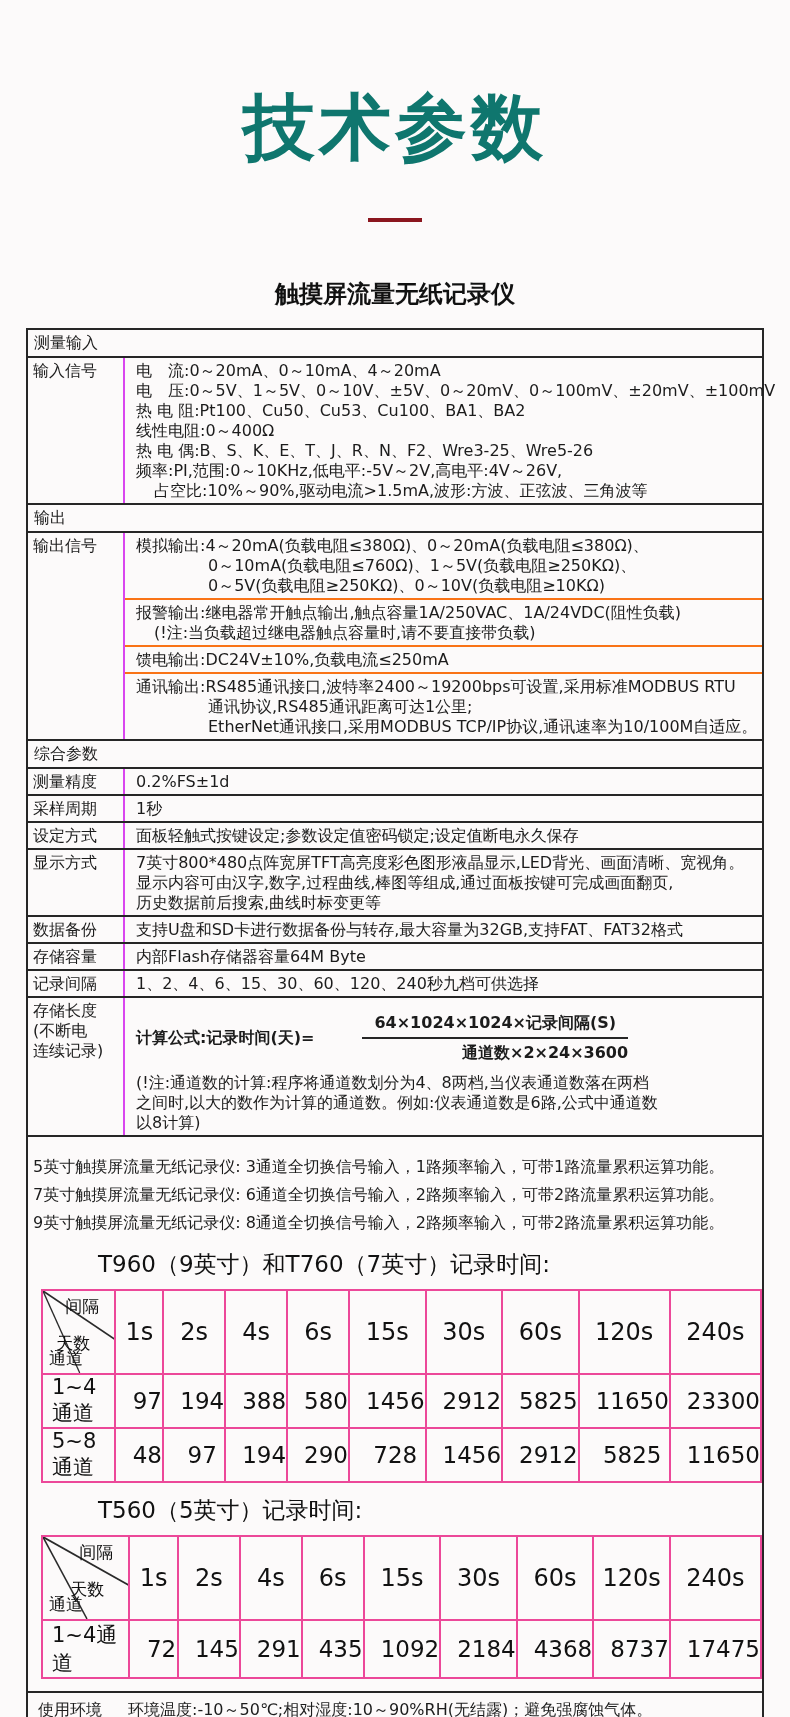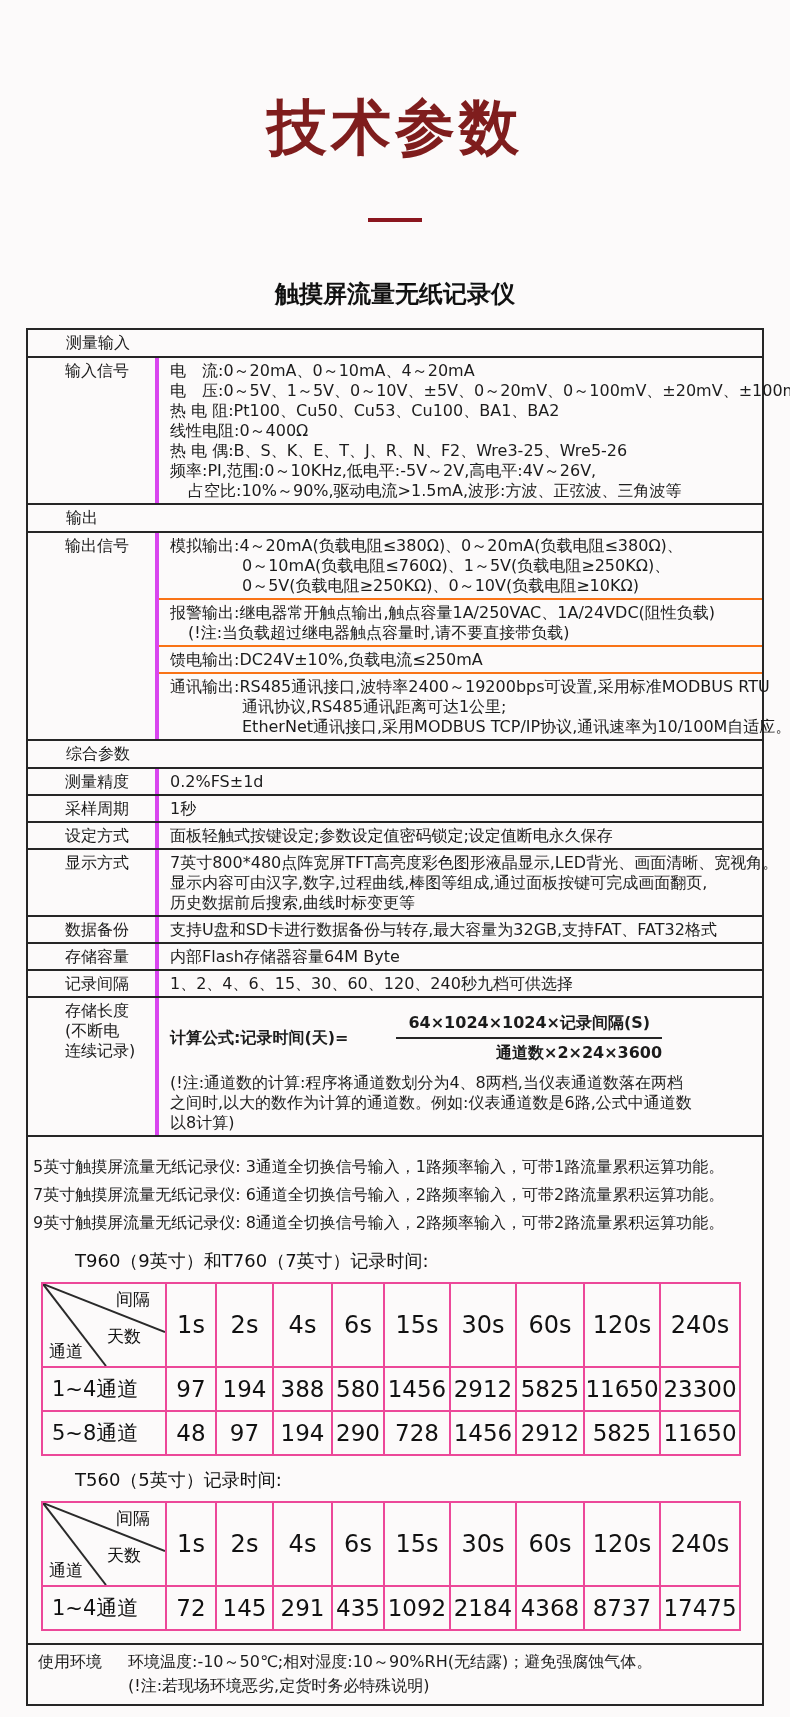--- a/index.html
+++ b/index.html
@@ -6,36 +6,36 @@
   body{
     width:790px;height:1717px;overflow:hidden;
     background:#fcfafa;color:#1c1c1c;
     font-family:"DejaVu Sans","Liberation Sans",sans-serif;
   }
   .page{width:790px;height:1717px;overflow:hidden;position:relative;}
 
   
   .title{
     margin:62px 0 0 0;text-align:center;
-    font-size:60px;line-height:130px;font-weight:900;
-    letter-spacing:4px;color:#7f1d1d;
+    font-size:72px;line-height:130px;font-weight:900;
+    letter-spacing:4px;color:#0f766e;
   }
   .divider{width:54px;height:4px;background:#8B161E;margin:26px auto 0;}
   .subtitle{margin:56px 0 0 0;text-align:center;font-size:24px;font-weight:700;color:#111;}
 
   
   .spec{
     width:734px;margin:18px auto 0;
     border:2px solid #262626;
     font-size:16px;line-height:20px;
   }
-  .spec-row{display:flex;border-top:2px solid #262626;padding-left:32px;}
+  .spec-row{display:flex;border-top:2px solid #262626;}
   .spec-row:first-child{border-top:none;}
   .spec-header{flex:1;padding:3px 6px 3px 6px;}
-  .spec-label{flex:0 0 88px;width:88px;border-right:4px solid #d946ef;padding:3px 2px 2px 5px;}
+  .spec-label{flex:0 0 88px;width:88px;border-right:2px solid #d946ef;padding:3px 2px 2px 5px;}
   .spec-content{flex:1;padding:3px 4px 2px 11px;min-width:0;}
   .spec-content > div, .subrow > div{white-space:nowrap;}
   .subrows{flex:1;display:flex;flex-direction:column;min-width:0;}
   .subrow{border-top:2px solid #f97316;padding:3px 4px 2px 11px;}
   .subrow:first-child{border-top:none;}
   .ind1{padding-left:18px;}
   .ind4{padding-left:72px;}
 
   .range-line{margin-bottom:2px;}
   .formula-line{display:flex;align-items:center;margin:12px 0 10px 0;font-weight:bold;}
@@ -44,26 +44,26 @@
   .frac .den{padding-top:4px;}
 
   
   .bottom{
     width:734px;margin:-2px auto 0;
     border:2px solid #262626;
     font-size:16px;
   }
   .desc{padding:16px 2px 0 5px;line-height:28px;}
   .desc div{white-space:nowrap;}
-  .cap{margin:12px 0 0 47px;font-size:18px;color:#111;}
+  .cap{margin:12px 0 0 70px;font-size:23px;color:#111;}
 
   table.rec{border-collapse:collapse;margin:9px 0 0 13px;table-layout:fixed;}
   .rec td{border:2px solid #ec4899;text-align:center;padding:0;color:#111;}
   .rec .head-row td{height:82px;font-size:24px;}
-  .rec .data-row td{height:42px;font-size:23px;}
+  .rec .data-row td{height:42px;font-size:23px;padding-left:16px;}
   .rec td.rowlab{text-align:left;padding-left:9px;font-size:21px;}
   .rec td.corner{position:relative;padding:0;}
   .corner svg{position:absolute;left:0;top:0;width:100%;height:100%;}
   .corner .c-interval{position:absolute;top:4px;right:15px;font-size:17px;}
   .corner .c-days{position:absolute;right:24px;bottom:18px;font-size:17px;}
   .corner .c-channel{position:absolute;left:6px;bottom:3px;font-size:17px;}
 
   .env-row{display:flex;border-top:2px solid #262626;padding:5px 4px 6px 0;line-height:24px;}
   .env-row.first{margin-top:12px;}
   .env-label{flex:0 0 90px;padding-left:10px;}

